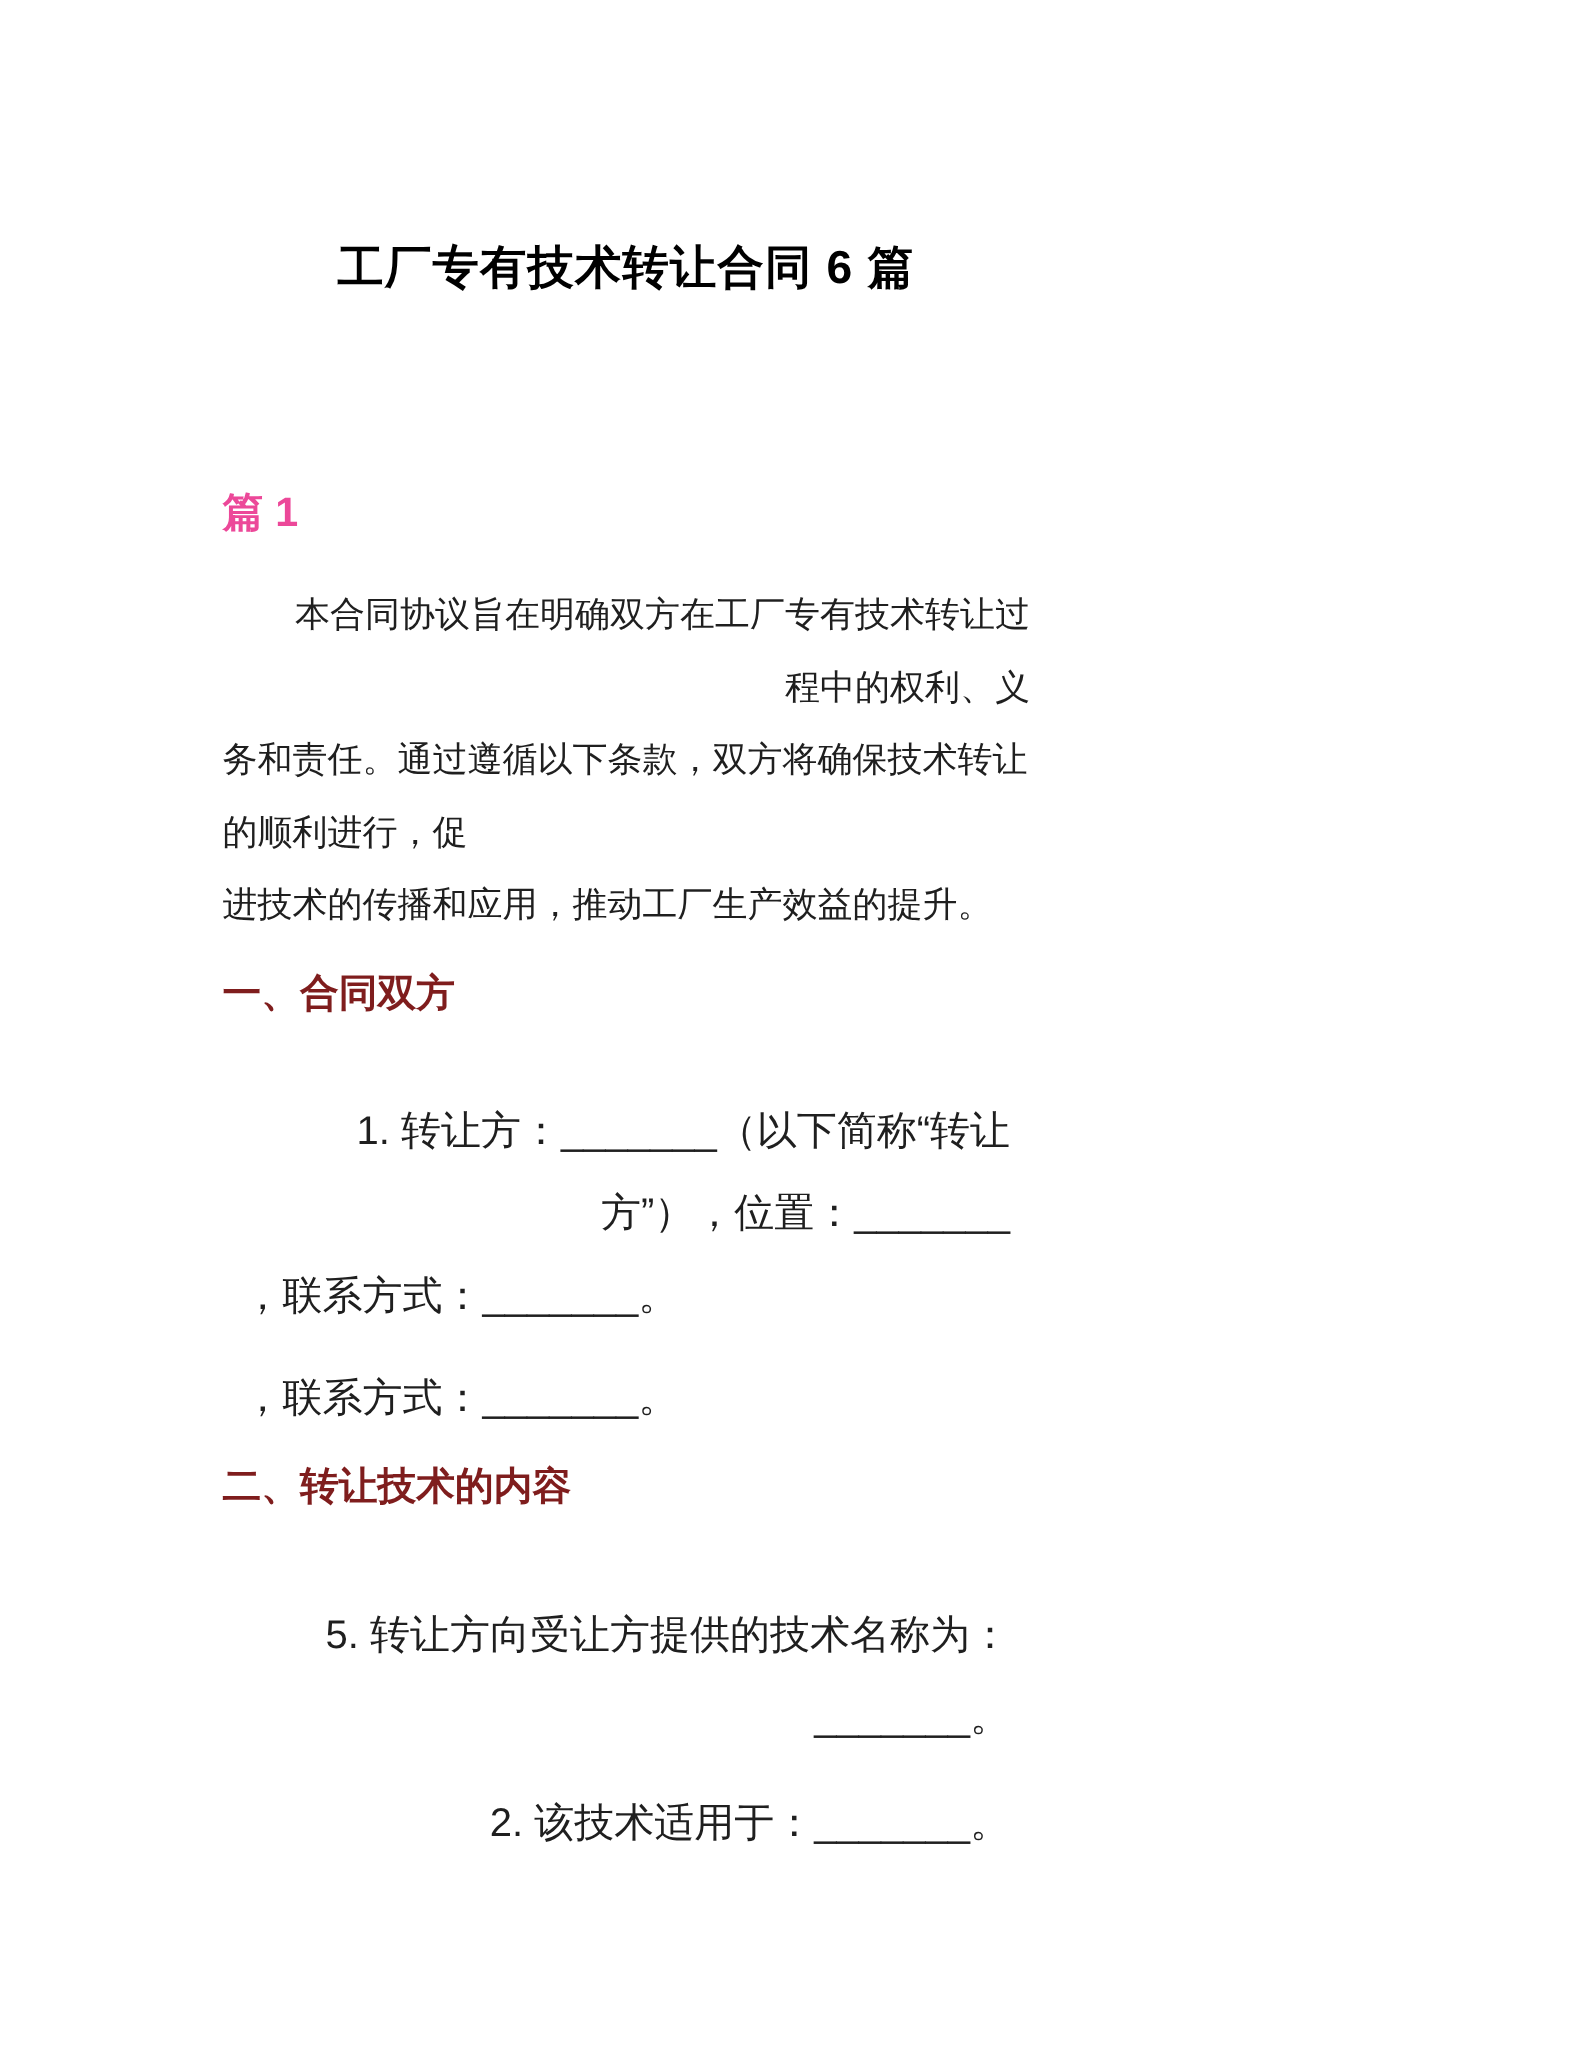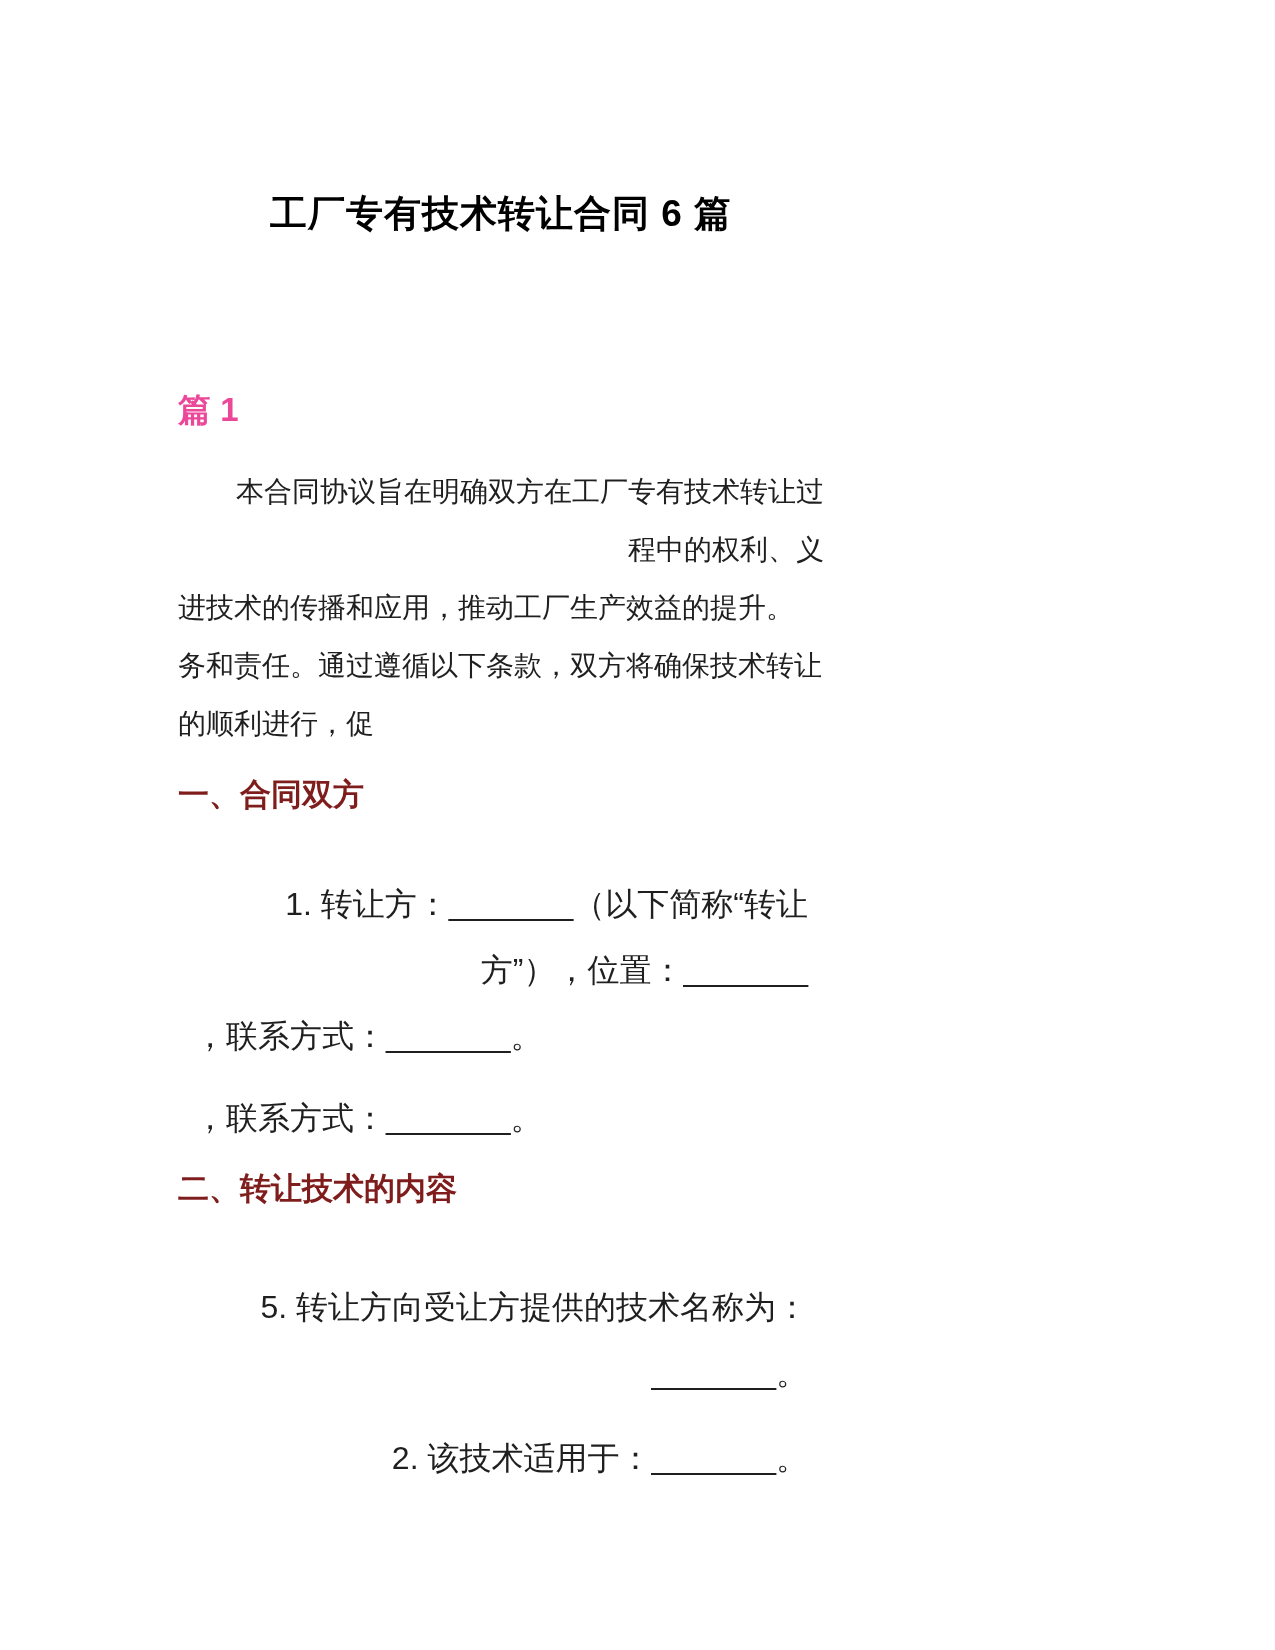--- a/index.html
+++ b/index.html
@@ -73,22 +73,22 @@
 
 <div class="page">
 
   <h1 class="doc-title">工厂专有技术转让合同 6 篇</h1>
 
   <h2 class="part-heading">篇 1</h2>
 
 
   <div class="paragraph intro-text">
     <span class="line indent-first">本合同协议旨在明确双方在工厂专有技术转让过程中的权利、义</span>
+    <span class="line">务和责任。通过遵循以下条款，双方将确保技术转让的顺利进行，促</span>
     <span class="line">进技术的传播和应用，推动工厂生产效益的提升。</span>
-    <span class="line">务和责任。通过遵循以下条款，双方将确保技术转让的顺利进行，促</span>
   </div>
 
   <section class="s1">
     <h3 class="section-heading">一、合同双方</h3>
 
     <div class="item item-0">
       <span class="line indent-first">1. 转让方：_______（以下简称“转让方”），位置：_______</span>
       <span class="line">，联系方式：_______。</span>
     </div>
 

